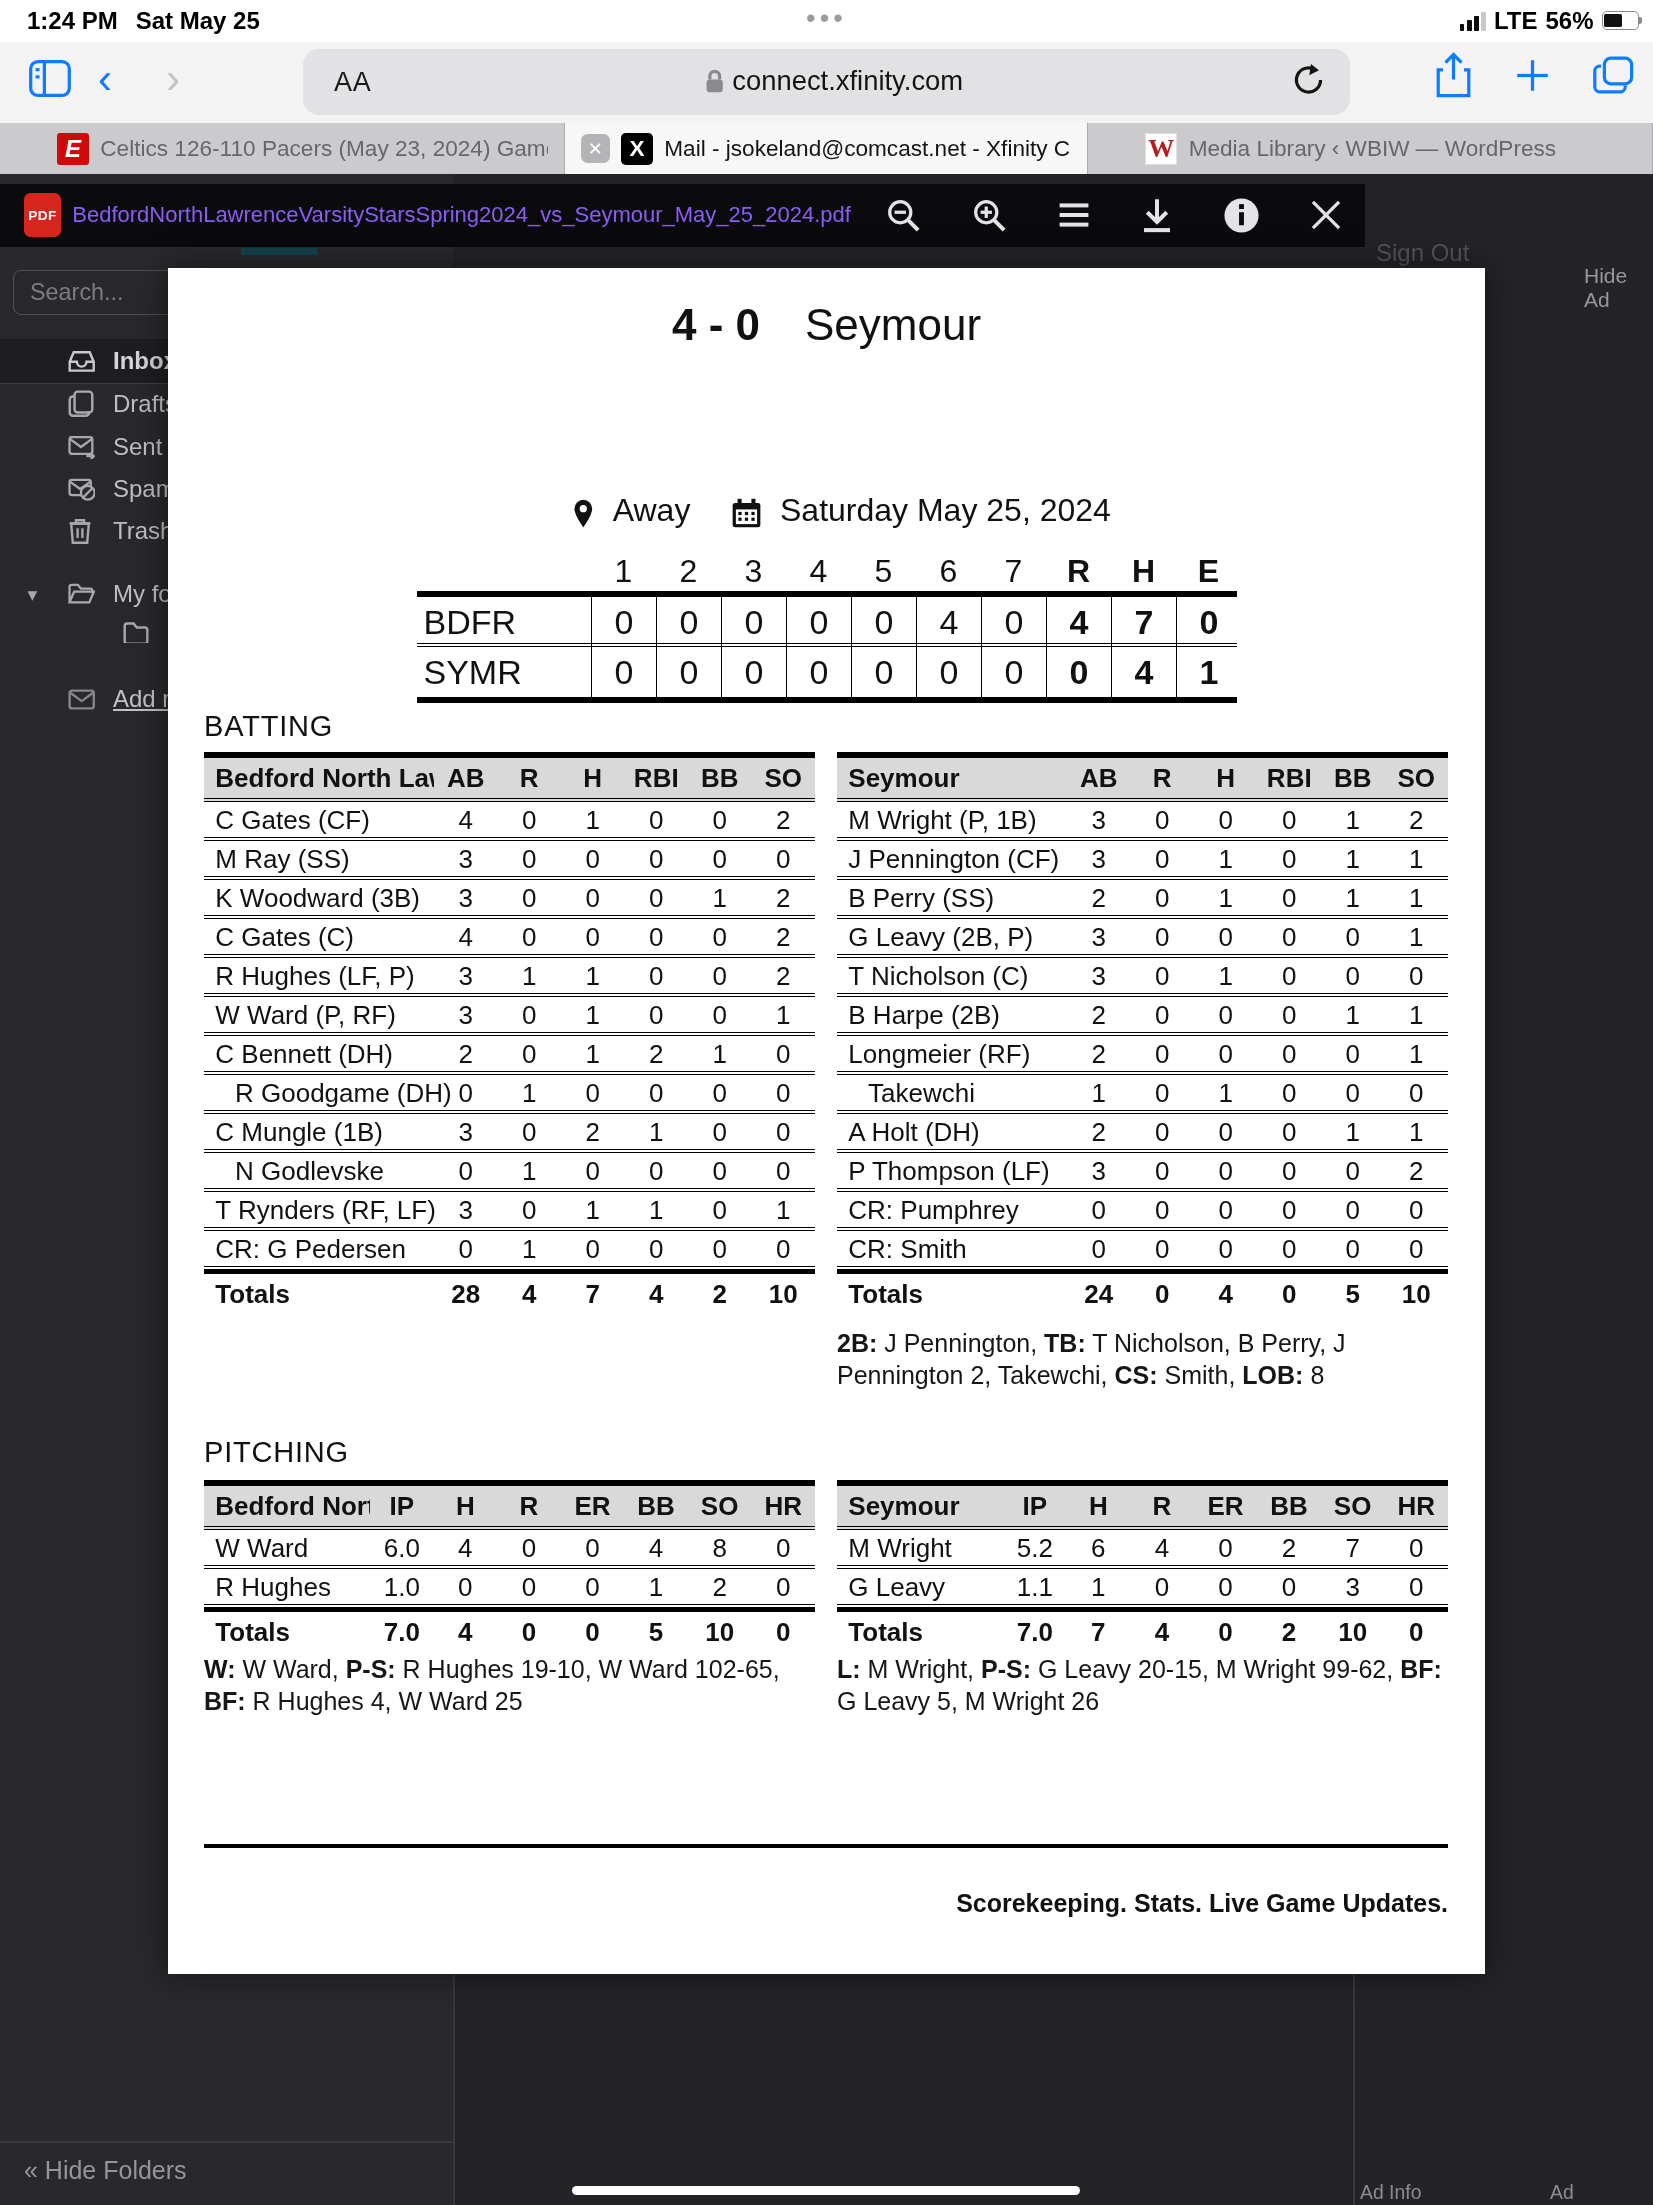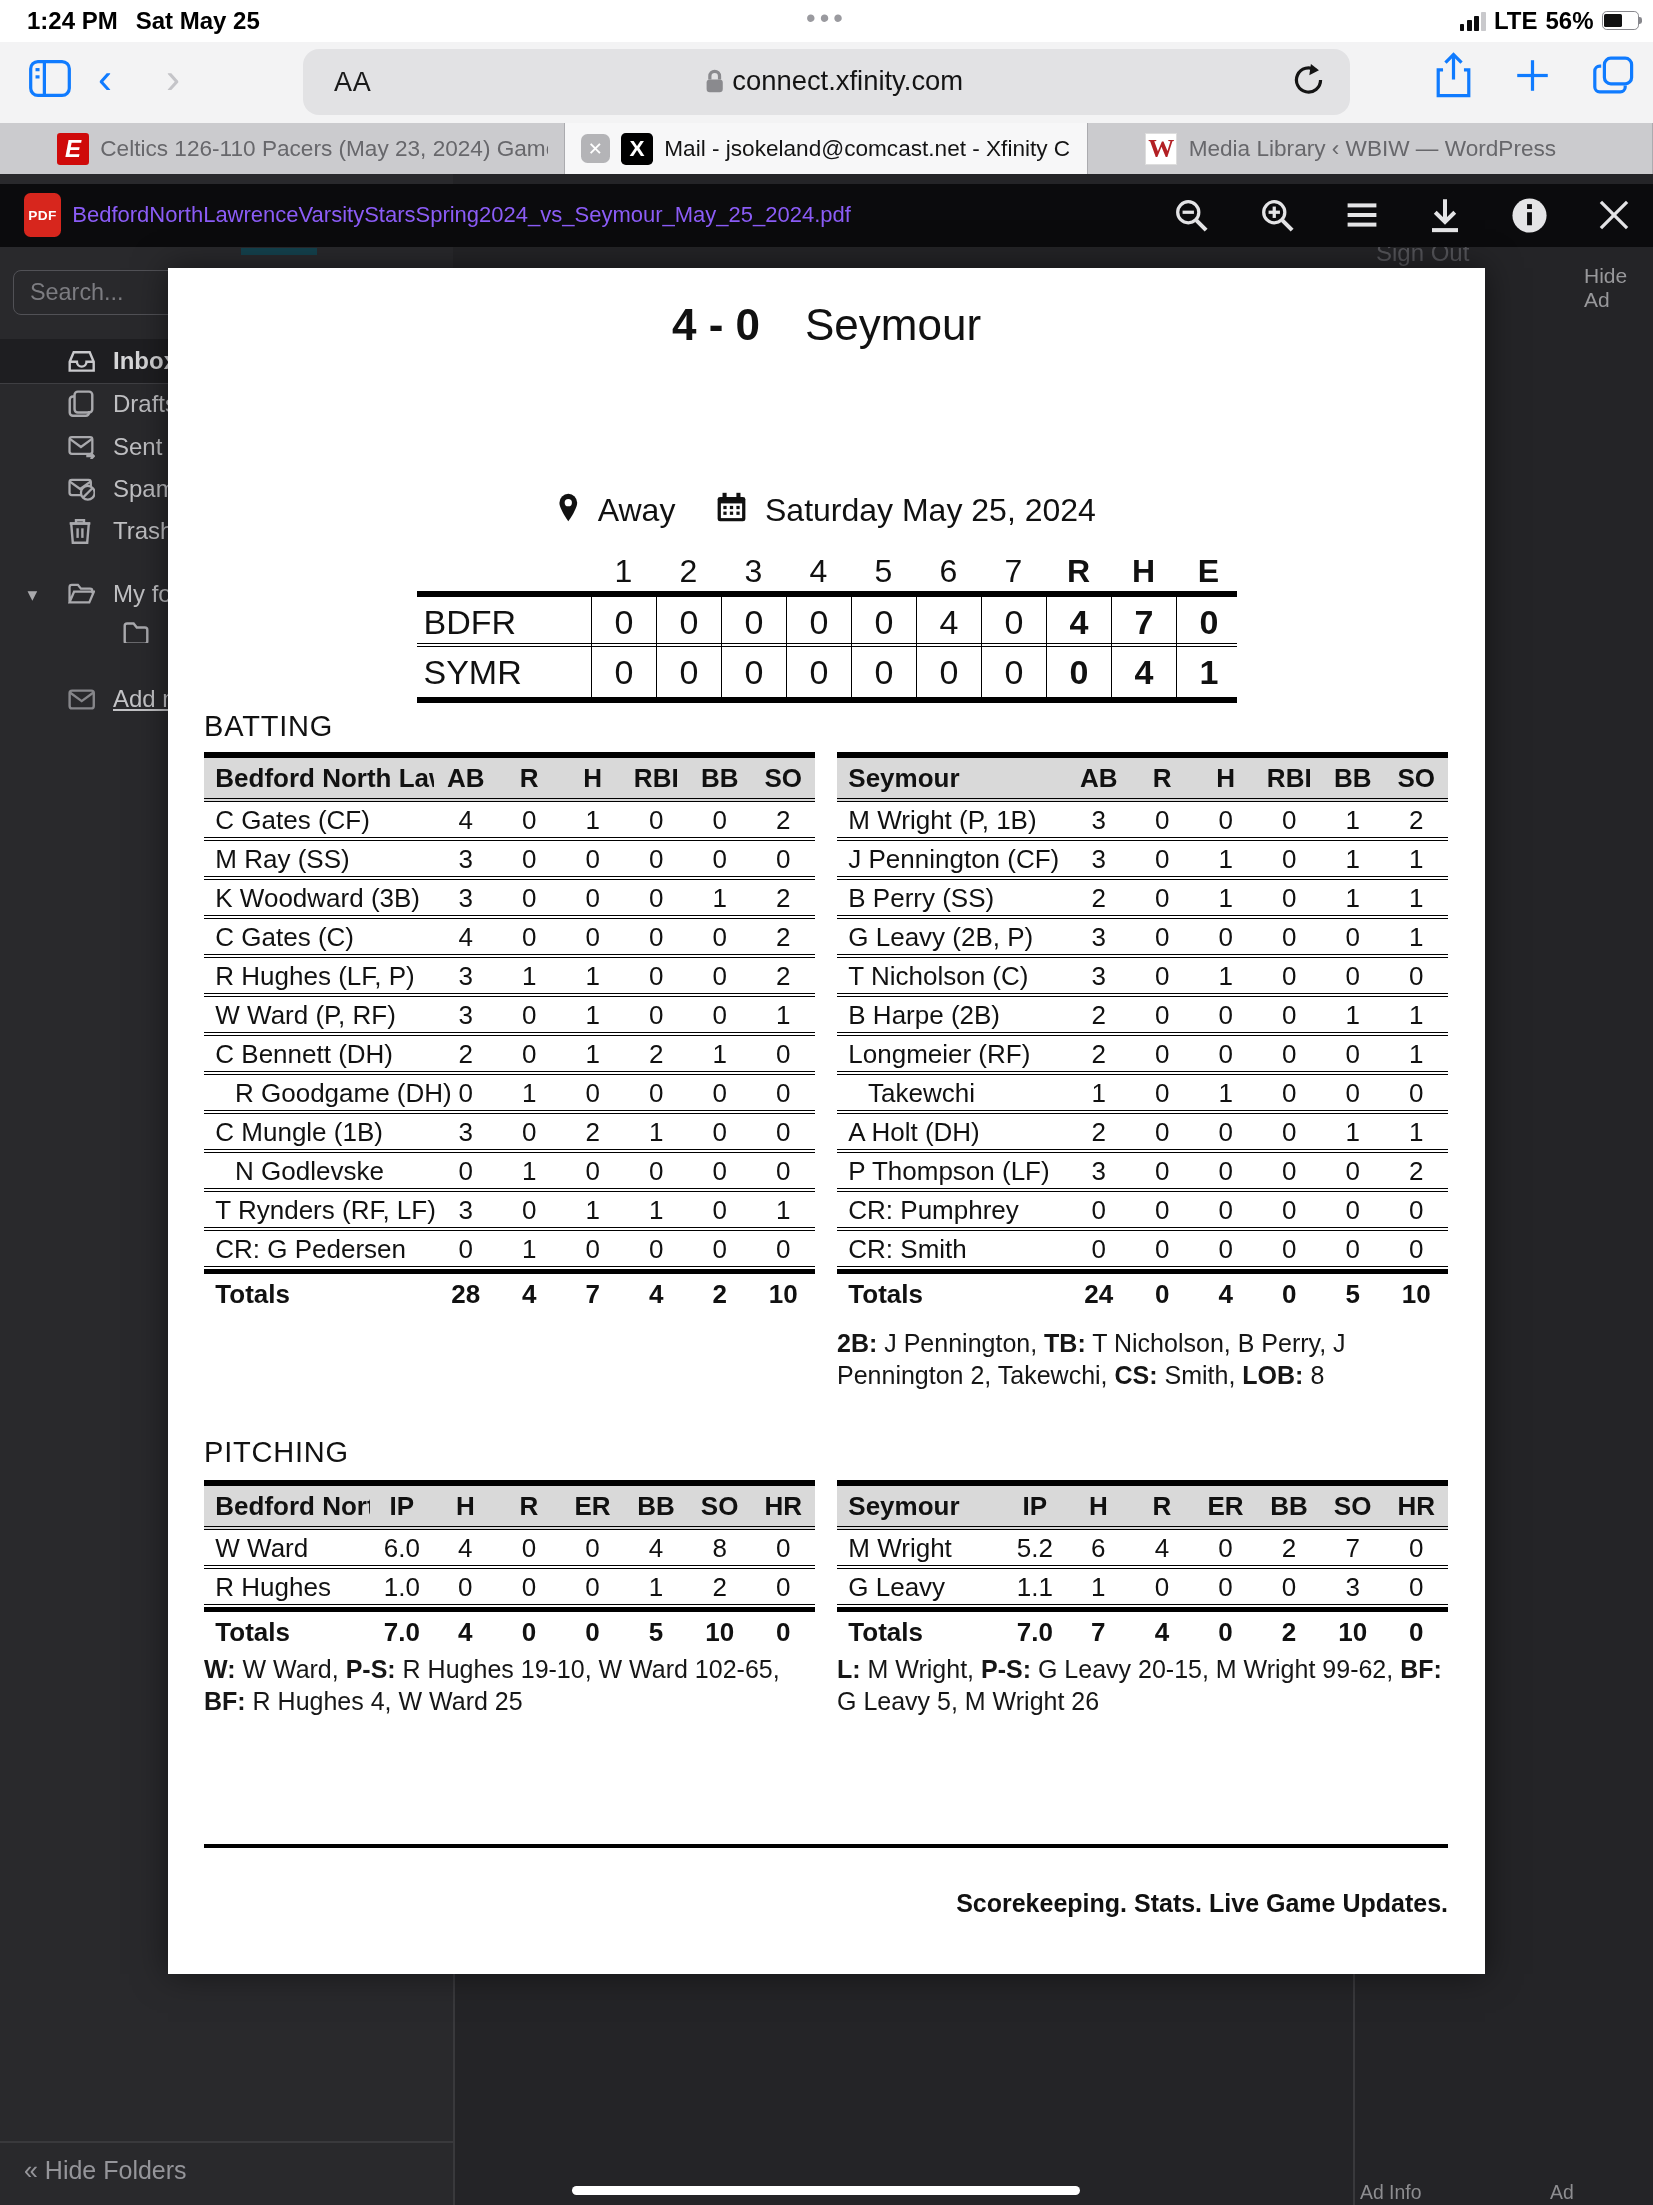--- a/index.html
+++ b/index.html
@@ -38,21 +38,21 @@
   .tab.active .t-label { color:#141414; }
   .badge { flex:0 0 auto; display:flex; align-items:center; justify-content:center; }
   .espn { width:32px; height:32px; background:#cf0a0a; color:#fff; font-weight:700; font-style:italic; font-size:24px; border-radius:3.2px; }
   .xclose { width:29px; height:29px; background:#b4b4b7; color:#fff; border-radius:6.5px; font-size:18px; }
   .xlogo { width:32px; height:32px; background:#000; color:#fff; border-radius:4.8px; font-weight:700; font-size:22.6px; }
   .wlogo { width:32px; height:32px; background:#fff; color:#b32024; border:0.8px solid #ddd; font-family:"Liberation Serif","DejaVu Serif",serif; font-weight:700; font-size:26px; }
 
   
   .dark { position:absolute; top:174px; left:0; width:1653px; height:2032px; background:#242427; overflow:hidden; }
   .side-shade { position:absolute; left:0; top:0; width:453px; height:2032px; background:#29292c; }
-  .pdf-toolbar { position:absolute; top:9.7px; left:0; width:1653px; height:63px; background:#0b0b0d; z-index:2; display:flex; align-items:center; }
+  .pdf-toolbar { position:absolute; top:9.7px; left:0; width:1365px; height:63px; background:#0b0b0d; z-index:2; display:flex; align-items:center; }
   .pdf-file { font-size:22px; color:#8b5cf6; margin-left:11.3px; white-space:nowrap; }
   .pdficon { width:37px; height:44px; margin-left:24px; background:#d7261d; border-radius:6.5px; color:#fff; font-size:13.7px; font-weight:700; display:flex; align-items:center; justify-content:center; letter-spacing:0.4px; }
   .ptb-right { position:absolute; right:21px; top:0; height:63px; display:flex; align-items:center; gap:47px; }
   .signout { position:absolute; left:1376px; top:65px; z-index:1; font-size:24px; color:#55555a; }
   .hidead { position:absolute; left:1584px; top:90px; font-size:21px; color:#98989b; }
   .teal-accent { position:absolute; left:241px; top:74px; width:76px; height:7.3px; background:#14424e; }
 
   
   .searchbox { position:absolute; left:13px; top:96px; width:420px; height:45px; border:1.6px solid #515156; border-radius:8px; font-size:23.4px; color:#7c7c81; line-height:42px; padding-left:16px; }
   .inbox-band { position:absolute; left:0; top:165px; width:453px; height:45px; background:#1e1e21; border-bottom:1.6px solid #3f3f43; }
@@ -67,21 +67,21 @@
   .hidefolders { position:absolute; left:24px; top:1982px; font-size:25px; color:#95959a; }
   .adtxt { position:absolute; top:2007px; font-size:19.4px; color:#8d8d90; }
   .homepill { position:absolute; left:572px; top:2012px; width:508px; height:9px; border-radius:4.8px; background:#ffffff; }
 
   
   .page { position:absolute; left:168px; top:94px; width:1317px; height:1706px; background:#ffffff; z-index:3; box-shadow:0 0 32px rgba(0,0,0,.5); }
   .title-row { position:absolute; top:32px; left:0; width:100%; display:flex; justify-content:center; align-items:center; gap:45px; }
   .team1 { width:509px; text-align:center; font-size:44px; line-height:1.23; color:#161616; }
   .big-score { font-size:44px; font-weight:700; white-space:pre; }
   .team2 { font-size:44px; }
-  .meta-row { position:absolute; top:224px; left:0; width:100%; display:flex; justify-content:center; align-items:flex-start; gap:18px; font-size:32px; color:#111; }
+  .meta-row { position:absolute; top:224px; left:15px; width:100%; display:flex; justify-content:center; align-items:flex-end; gap:18px; font-size:32px; color:#111; }
 
   .linescore { position:absolute; top:283px; left:249px; width:820px; }
   .ls-grid { display:grid; grid-template-columns:174px repeat(10,65px); }
   .ls-head { height:40px; font-size:32px; }
   .ls-head span { text-align:center; line-height:40px; }
   .ls-head .bold { font-weight:700; }
   .ls-body { border-top:6.5px solid #000; border-bottom:6.5px solid #000; }
   .ls-row { height:50px; font-size:34px; }
   .ls-row:first-child { border-bottom:4px double #000; }
   .ls-row .lbl { text-align:left; line-height:50px; padding-left:6.5px; }

